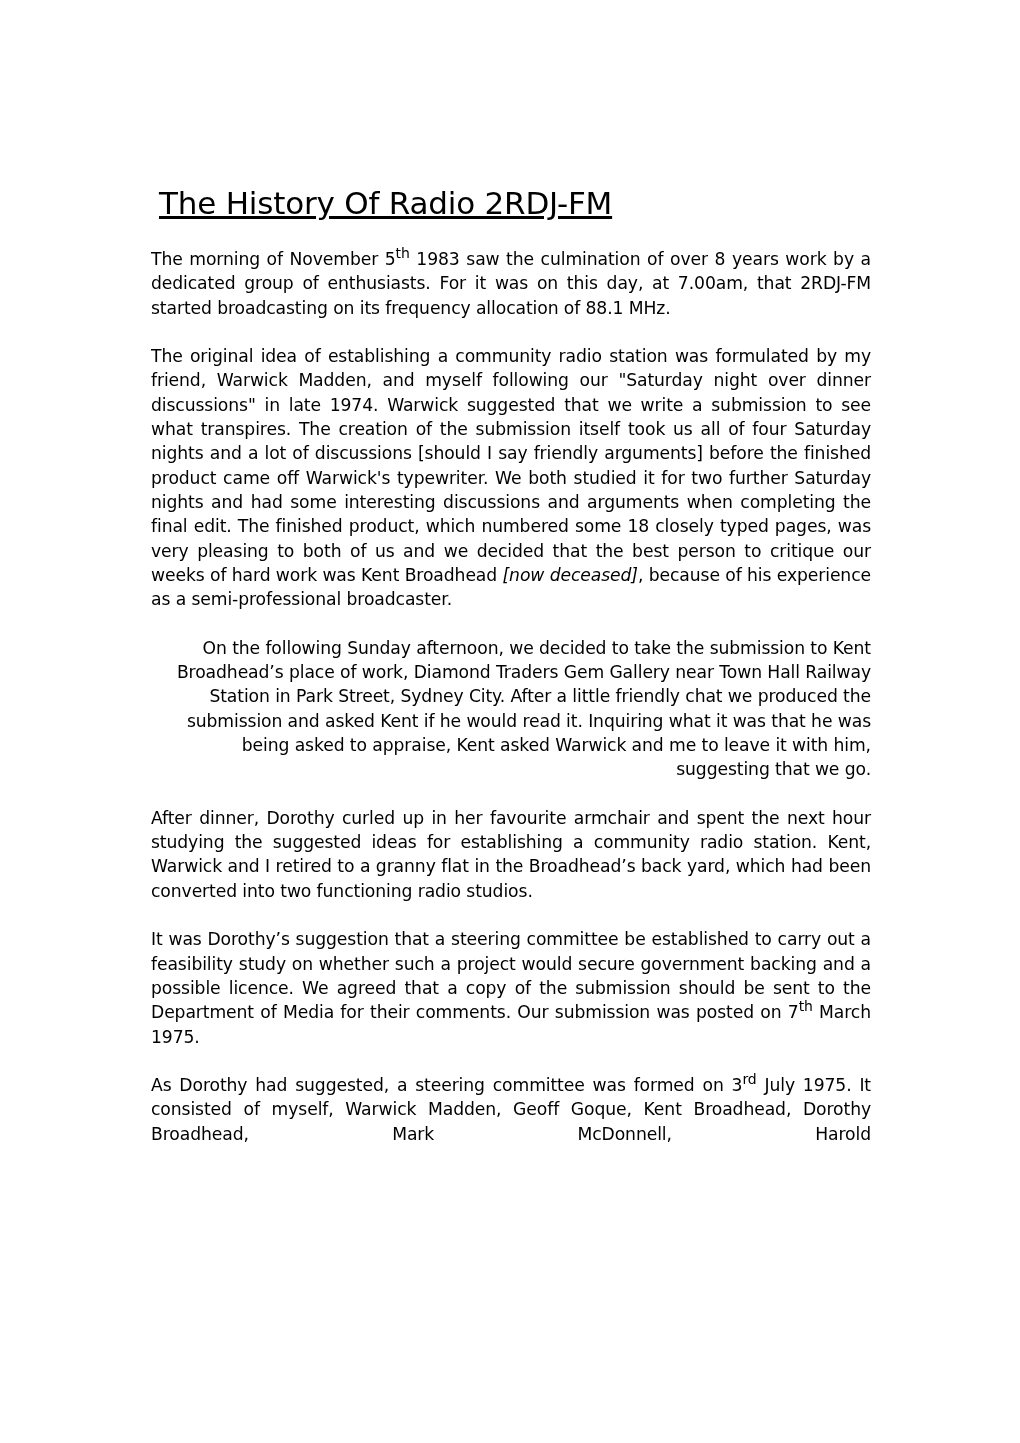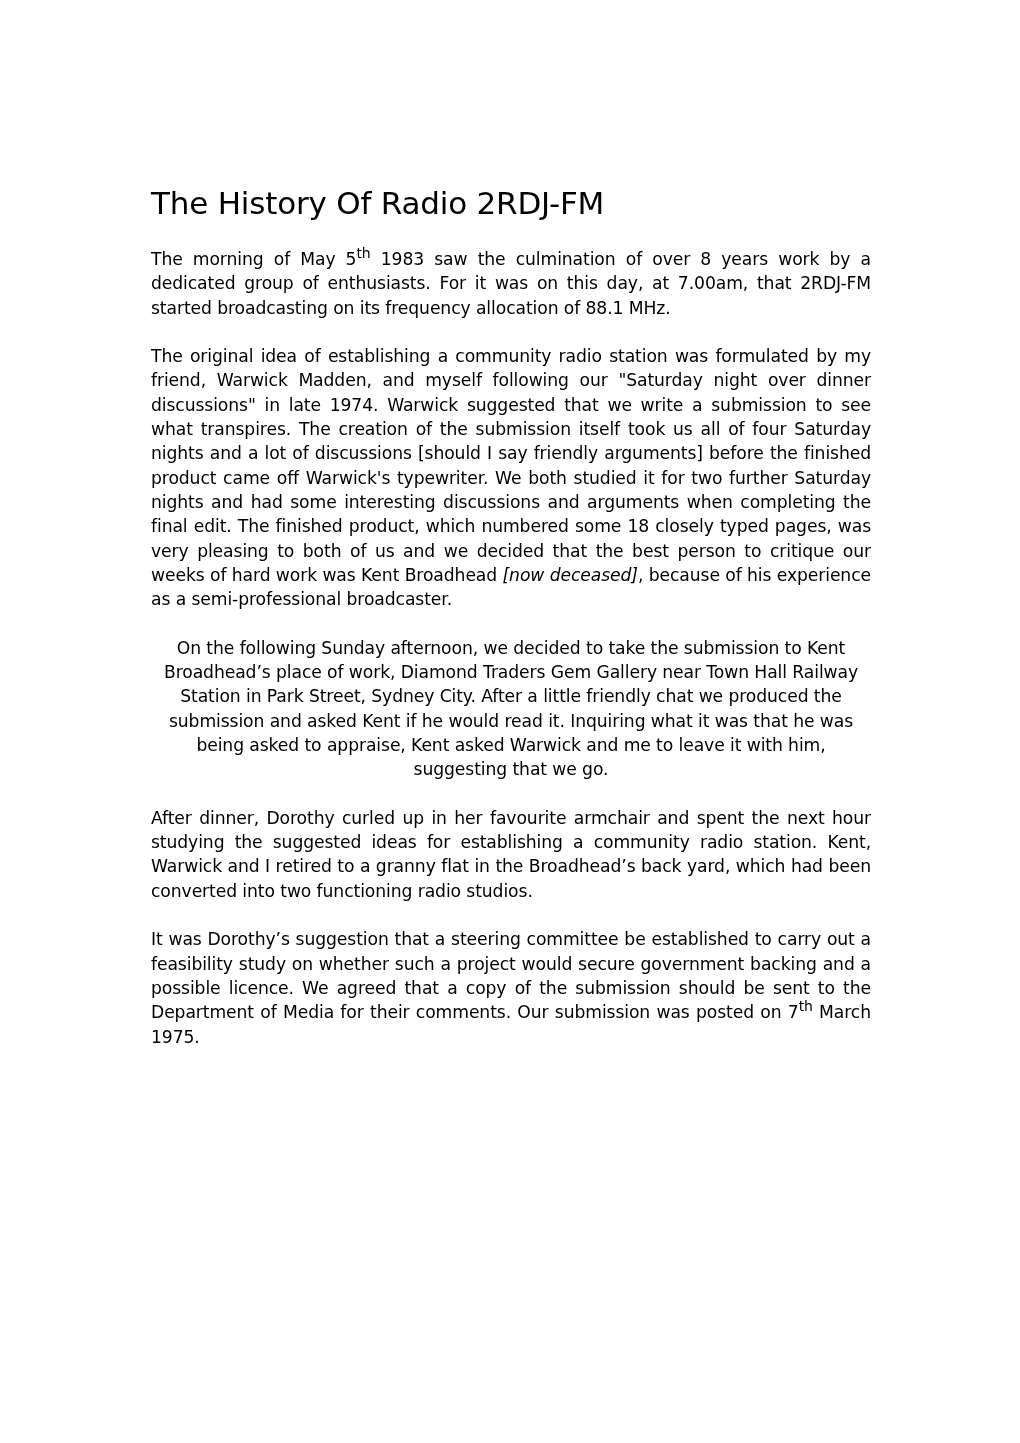--- a/index.html
+++ b/index.html
@@ -10,43 +10,45 @@
     top: 183px;
     width: 720px;
     color: #000000;
     font-family: "DejaVu Sans", sans-serif;
   }
   h1 {
     font-family: "DejaVu Sans", sans-serif;
     font-weight: normal;
     font-size: 31px;
     line-height: 40px;
-    margin: 0 0 24px 0;
+    margin: 0 0 24px 8px;
     letter-spacing: -0.2px;
+    text-decoration: underline;
   }
   p {
     font-size: 17.2px;
     line-height: 24.3px;
     margin: 0 0 24.3px 0;
     text-align: justify;
     letter-spacing: -0.1px;
   }
-  p.left { text-align: center; }
+  p.left { text-align: right; }
   sup { font-size: 14px; line-height: 0; vertical-align: 7px; }
   em { }
 </style>
 </head>
 <body>
 
 <div class="page">
   <h1>The History Of Radio 2RDJ-FM</h1>
 
-  <p><span>The morning of May 5</span><sup>th</sup><span> 1983 saw the culmination of over 8 years work by a dedicated group of enthusiasts.  For it was on this day, at 7.00am, that 2RDJ-FM started broadcasting on its frequency allocation of 88.1 MHz.</span></p>
+  <p><span>The morning of November 5</span><sup>th</sup><span> 1983 saw the culmination of over 8 years work by a dedicated group of enthusiasts.  For it was on this day, at 7.00am, that 2RDJ-FM started broadcasting on its frequency allocation of 88.1 MHz.</span></p>
 
   <p><span>The original idea of establishing a community radio station was formulated by my friend, Warwick Madden, and myself following our "Saturday night over dinner discussions" in late 1974.  Warwick suggested that we write a submission to see what transpires.  The creation of the submission itself took us all of four Saturday nights and a lot of discussions [should I say friendly arguments] before the finished product came off Warwick's typewriter. We both studied it for two further Saturday nights and had some interesting discussions and arguments when completing the final edit.  The finished product, which numbered some 18 closely typed pages, was very pleasing to both of us and we decided that the best person to critique our weeks of hard work was Kent Broadhead </span><em>[now deceased]</em><span>, because of his experience as a semi-professional broadcaster.</span></p>
 
   <p class="left">On the following Sunday afternoon, we decided to take the submission to Kent Broadhead’s place of work, Diamond Traders Gem Gallery near Town Hall Railway Station in Park Street, Sydney City.  After a little friendly chat we produced the submission and asked Kent if he would read it.  Inquiring what it was that he was being asked to appraise, Kent asked Warwick and me to leave it with him, suggesting that we go.</p>
 
   <p>After dinner, Dorothy curled up in her favourite armchair and spent the next hour studying the suggested ideas for establishing a community radio station.  Kent, Warwick and I retired to a granny flat in the Broadhead’s back yard, which had been converted into two functioning radio studios.</p>
 
   <p><span>It was Dorothy’s suggestion that a steering committee be established to carry out a feasibility study on whether such a project would secure government backing and a possible licence.  We agreed that a copy of the submission should be sent to the Department of Media for their comments.  Our submission was posted on 7</span><sup>th</sup><span> March 1975.</span></p>
 
+  <p style="text-align-last: justify;"><span>As Dorothy had suggested, a steering committee was formed on 3</span><sup>rd</sup><span> July 1975.  It consisted of myself, Warwick Madden, Geoff Goque, Kent Broadhead, Dorothy Broadhead, Mark McDonnell, Harold</span></p>
 </div>
 
 </body></html>

